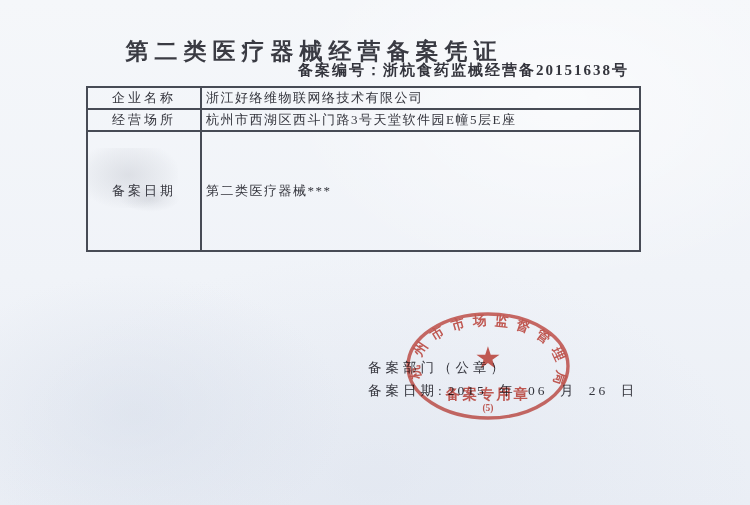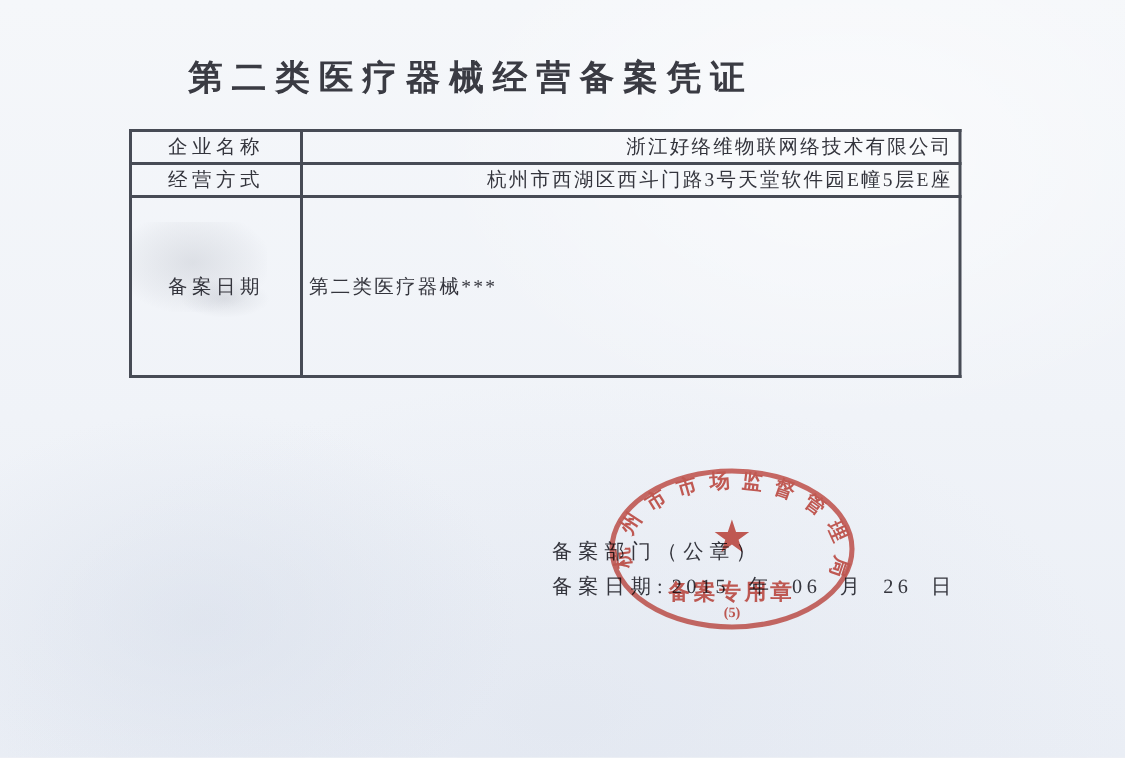--- a/index.html
+++ b/index.html
@@ -42,21 +42,21 @@
     position:absolute;left:86px;top:86px;
     width:555px;table-layout:fixed;
     border-collapse:collapse;
   }
   table.cert-table td{
     border:2px solid #474b55;
     font-size:13px;color:#34353d;
     padding:0 4px;overflow:hidden;white-space:nowrap;
   }
   td.lbl{width:104px;text-align:center;letter-spacing:3px;}
-  td.val{text-align:right;letter-spacing:1.5px;}
+  td.val{text-align:left;letter-spacing:1.5px;}
   tr.r{height:22px;}
   tr.tall{height:120px;}
   tr.tall td.val{text-align:left;padding-left:4px;}
   .footer{
     position:absolute;left:368px;top:356px;
     font-size:13.5px;color:#34353d;letter-spacing:4px;
     line-height:23px;white-space:nowrap;
   }
   .footer .date{letter-spacing:3px;word-spacing:6px;margin-left:2px;}
   .stamp{
@@ -67,29 +67,30 @@
 </head>
 <body>
 
 <div class="page">
 
   <div class="smudge a"></div>
   <div class="smudge b"></div>
 
   <h1 class="title">第二类医疗器械经营备案凭证</h1>
 
+  <div class="filing-no"><span>备案编号：</span><span>浙杭食药监械经营备20151638号</span></div>
 
   <table class="cert-table">
     <tbody>
       <tr class="r">
         <td class="lbl">企业名称</td>
         <td class="val">浙江好络维物联网络技术有限公司</td>
       </tr>
       <tr class="r">
-        <td class="lbl">经营方式</td>
+        <td class="lbl">经营场所</td>
         <td class="val">杭州市西湖区西斗门路3号天堂软件园E幢5层E座</td>
       </tr>
       <tr class="tall">
         <td class="lbl">备案日期</td>
         <td class="val">第二类医疗器械***</td>
       </tr>
     </tbody>
   </table>
 
   <div class="footer">

